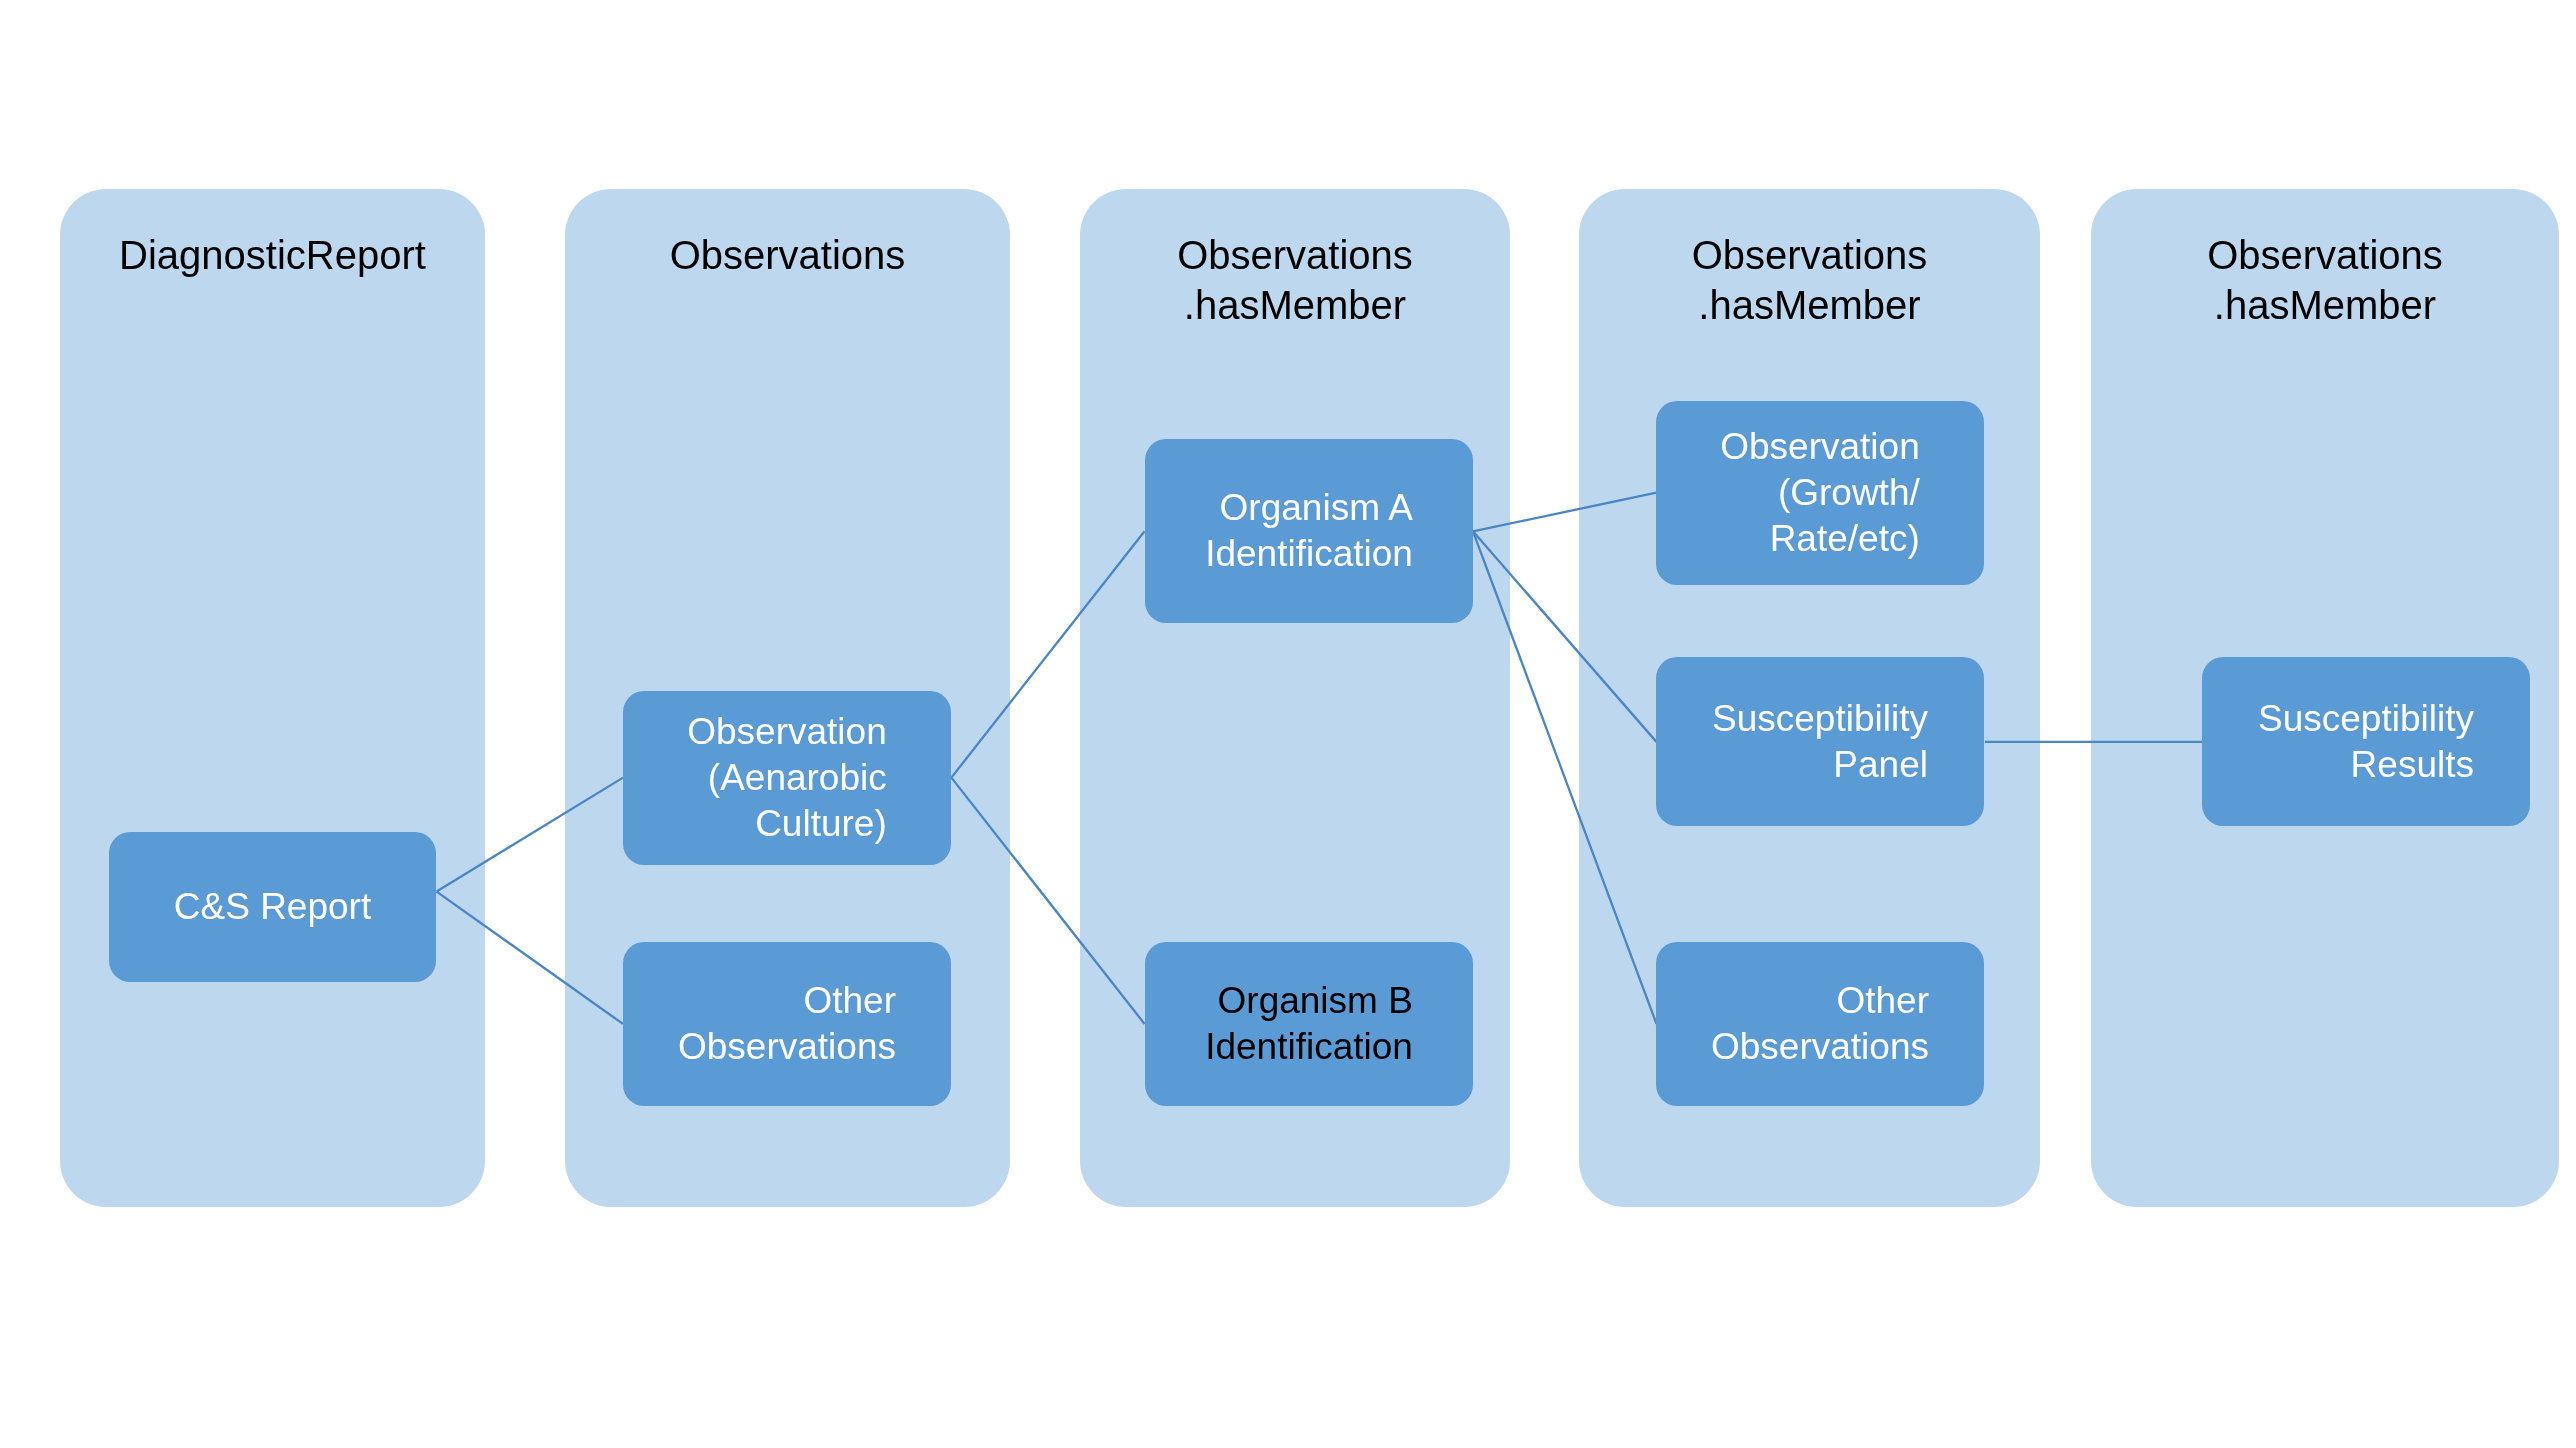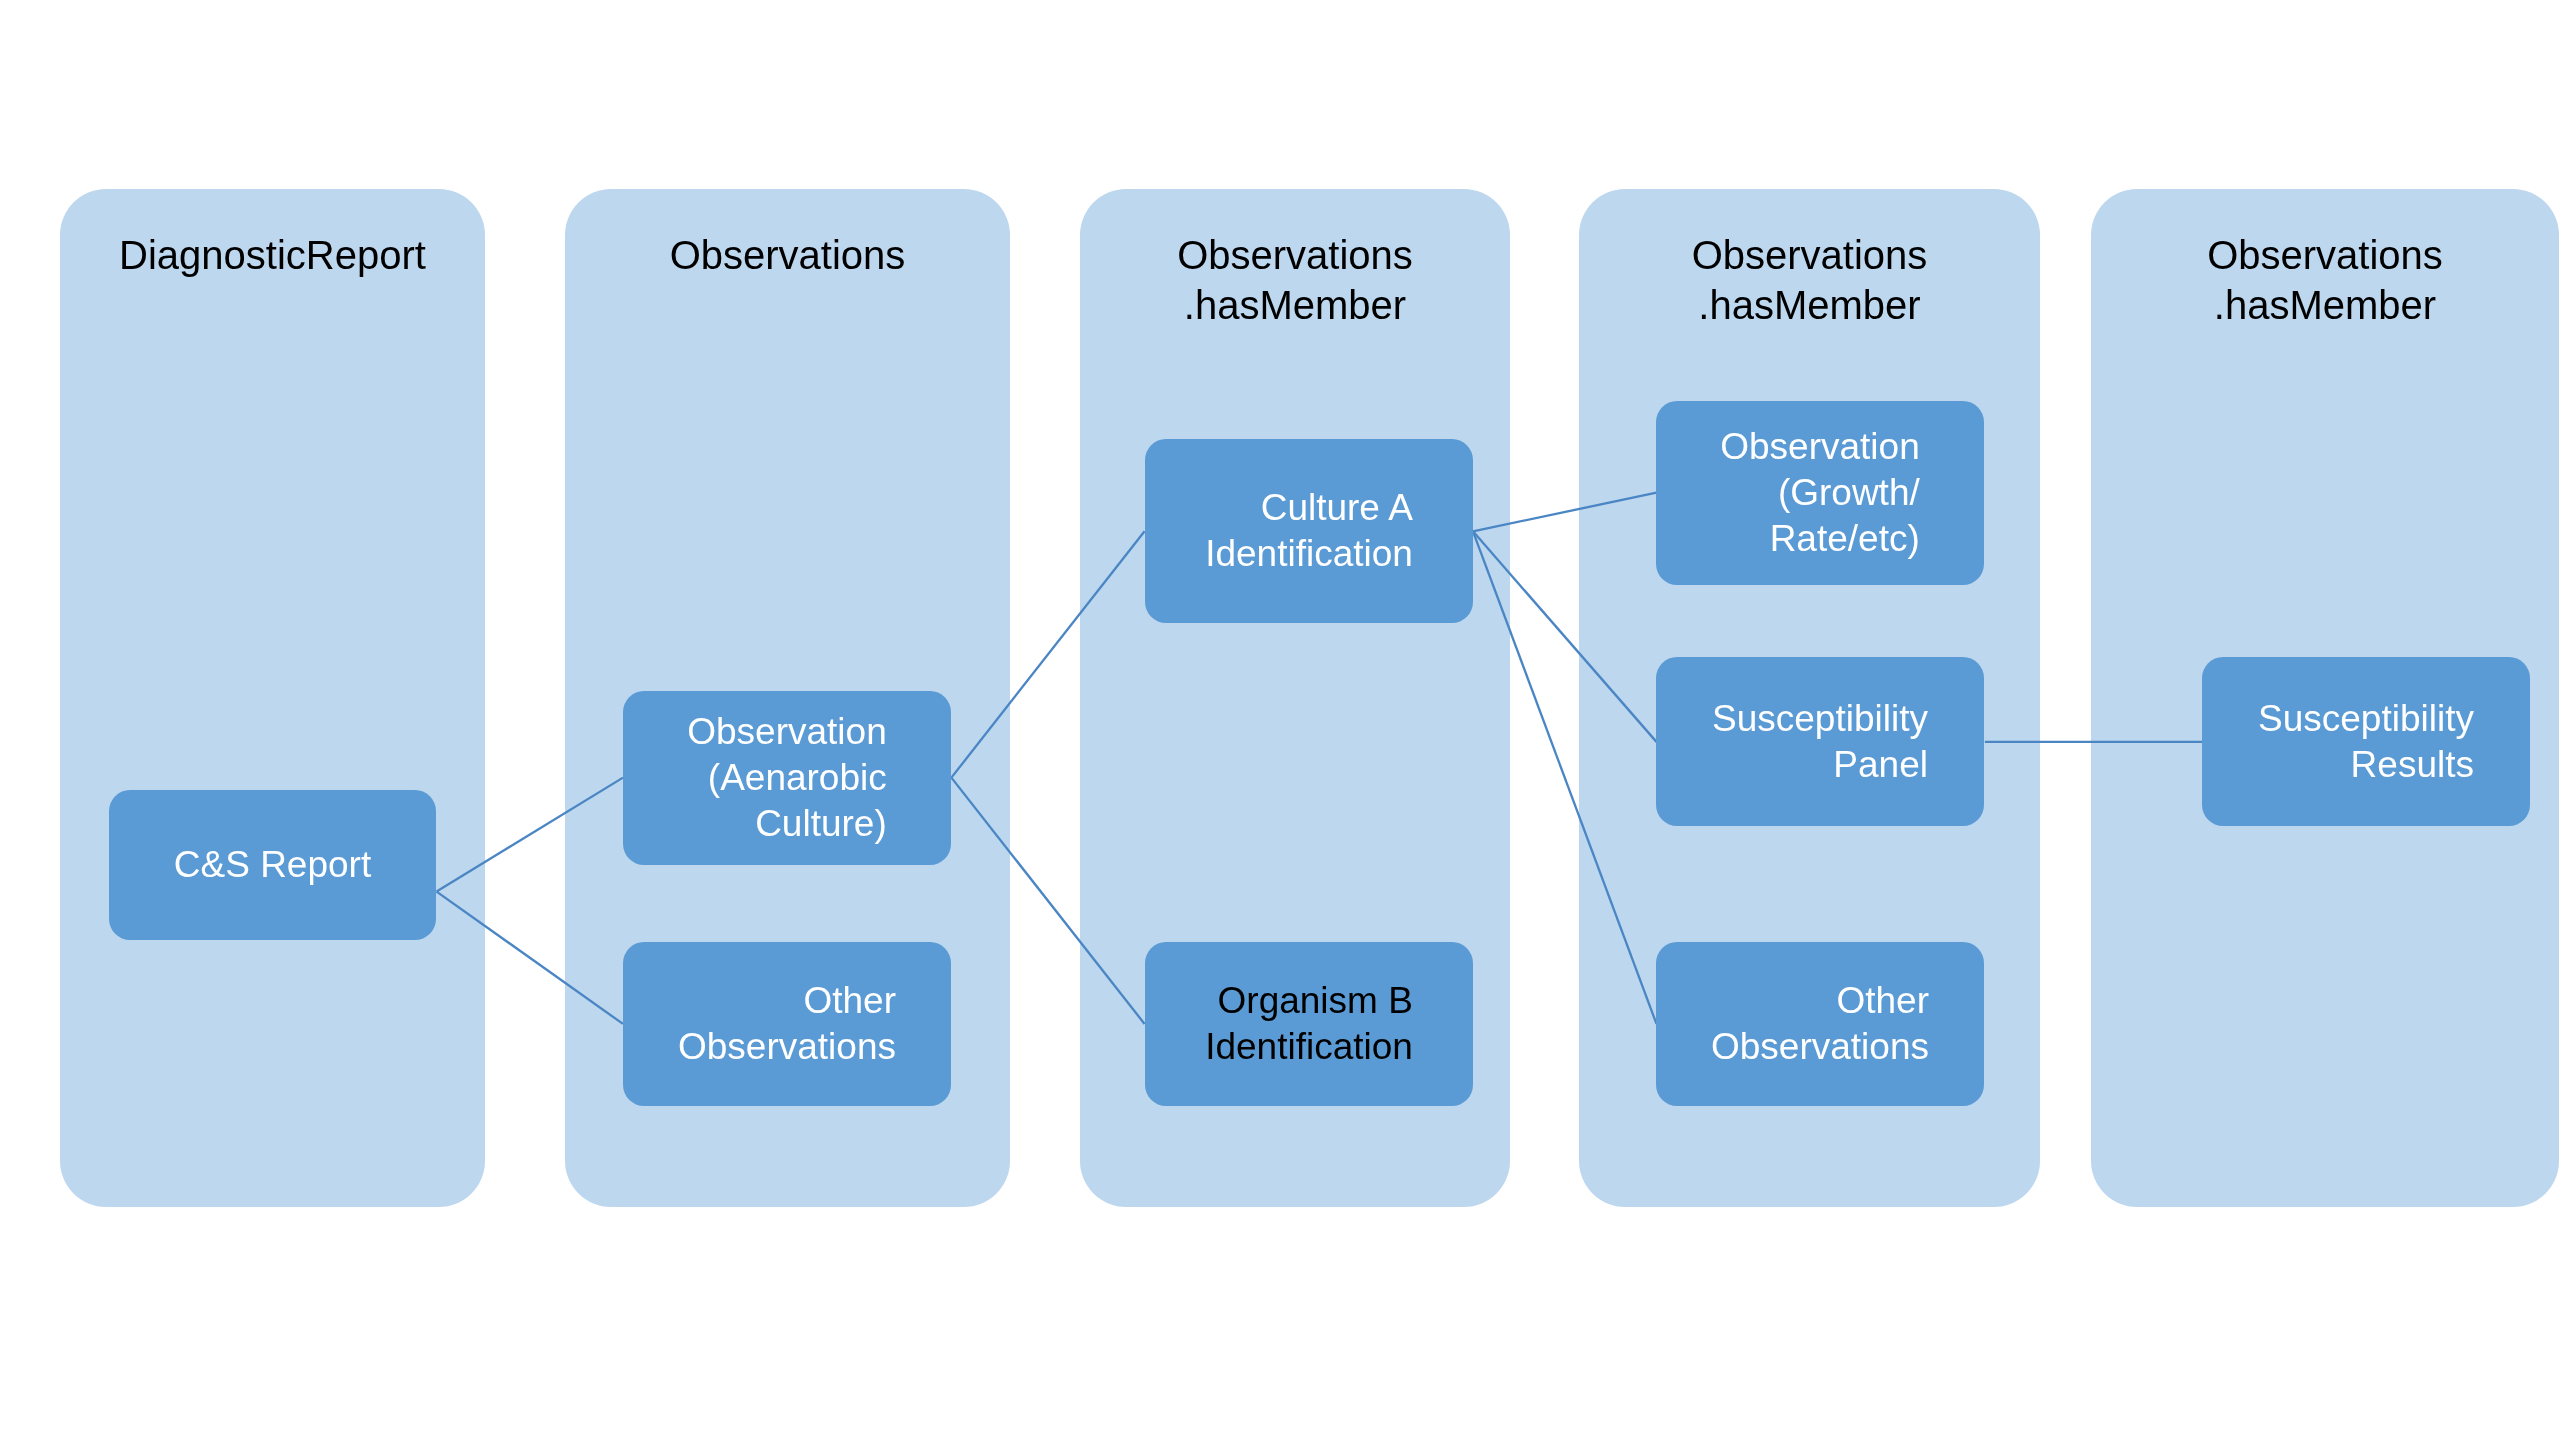--- a/index.html
+++ b/index.html
@@ -91,27 +91,27 @@
       <line x1="452" y1="923" x2="645" y2="805" stroke="#4B86C4"></line>
       <line x1="452" y1="923" x2="645" y2="1060" stroke="#4B86C4"></line>
       <line x1="985" y1="805" x2="1185" y2="550" stroke="#4B86C4"></line>
       <line x1="985" y1="805" x2="1185" y2="1060" stroke="#4B86C4"></line>
       <line x1="1525" y1="550" x2="1715" y2="510" stroke="#4B86C4"></line>
       <line x1="1525" y1="550" x2="1715" y2="768" stroke="#4B86C4"></line>
       <line x1="1525" y1="550" x2="1715" y2="1060" stroke="#4B86C4"></line>
       <line x1="2055" y1="768" x2="2280" y2="768" stroke="#4B86C4"></line>
     </svg>
   <div id="nodes-layer">
-      <div class="node" style="left: 109px; top: 790px; width: 327px; height: 150px; background: rgb(91, 155, 213); color: rgb(255, 255, 255);">C&amp;S Report</div>
+      <div class="node" style="left: 109px; top: 832px; width: 327px; height: 150px; background: rgb(91, 155, 213); color: rgb(255, 255, 255);">C&amp;S Report</div>
       <div class="node" style="left: 623px; top: 691px; width: 328px; height: 174px; background: rgb(91, 155, 213); color: rgb(255, 255, 255);">Observation
 (Aenarobic
 Culture)</div>
       <div class="node" style="left: 623px; top: 942px; width: 328px; height: 164px; background: rgb(91, 155, 213); color: rgb(255, 255, 255);">Other
 Observations</div>
-      <div class="node" style="left: 1145px; top: 439px; width: 328px; height: 184px; background: rgb(91, 155, 213); color: rgb(255, 255, 255);">Culture A
+      <div class="node" style="left: 1145px; top: 439px; width: 328px; height: 184px; background: rgb(91, 155, 213); color: rgb(255, 255, 255);">Organism A
 Identification</div>
       <div class="node" style="left: 1145px; top: 942px; width: 328px; height: 164px; background: rgb(91, 155, 213); color: #000000;">Organism B
 Identification</div>
       <div class="node" style="left: 1656px; top: 401px; width: 328px; height: 184px; background: rgb(91, 155, 213); color: rgb(255, 255, 255);">Observation
 (Growth/
 Rate/etc)</div>
       <div class="node" style="left: 1656px; top: 657px; width: 328px; height: 169px; background: rgb(91, 155, 213); color: rgb(255, 255, 255);">Susceptibility
 Panel</div>
       <div class="node" style="left: 1656px; top: 942px; width: 328px; height: 164px; background: rgb(91, 155, 213); color: rgb(255, 255, 255);">Other
 Observations</div>

